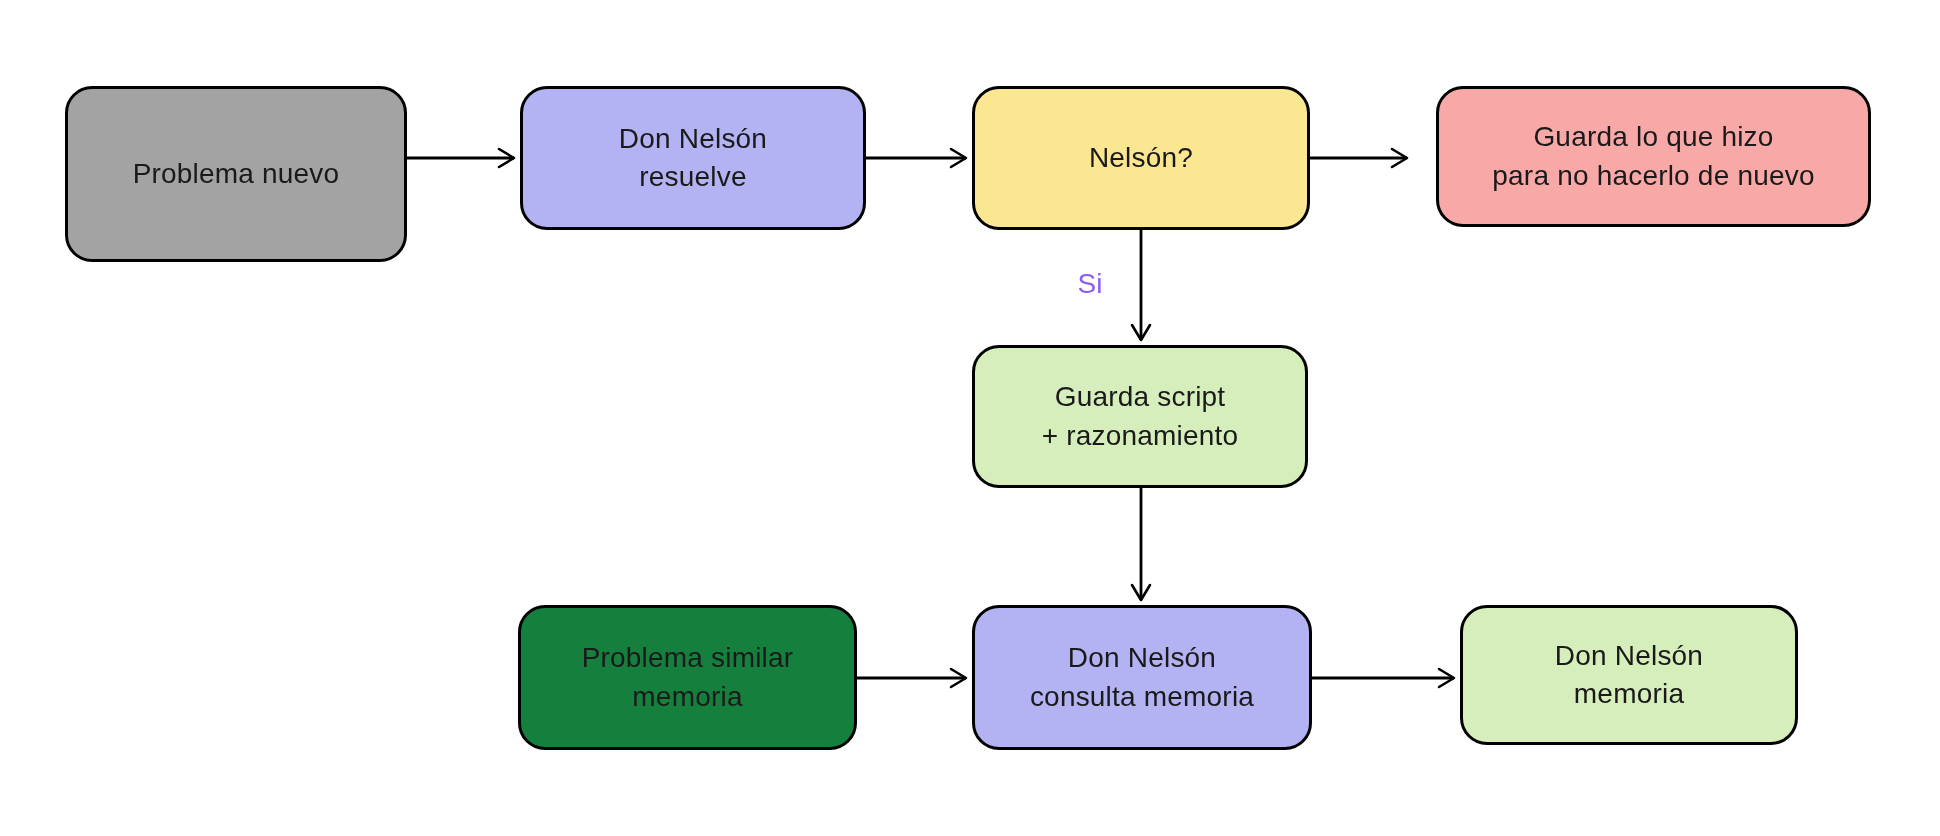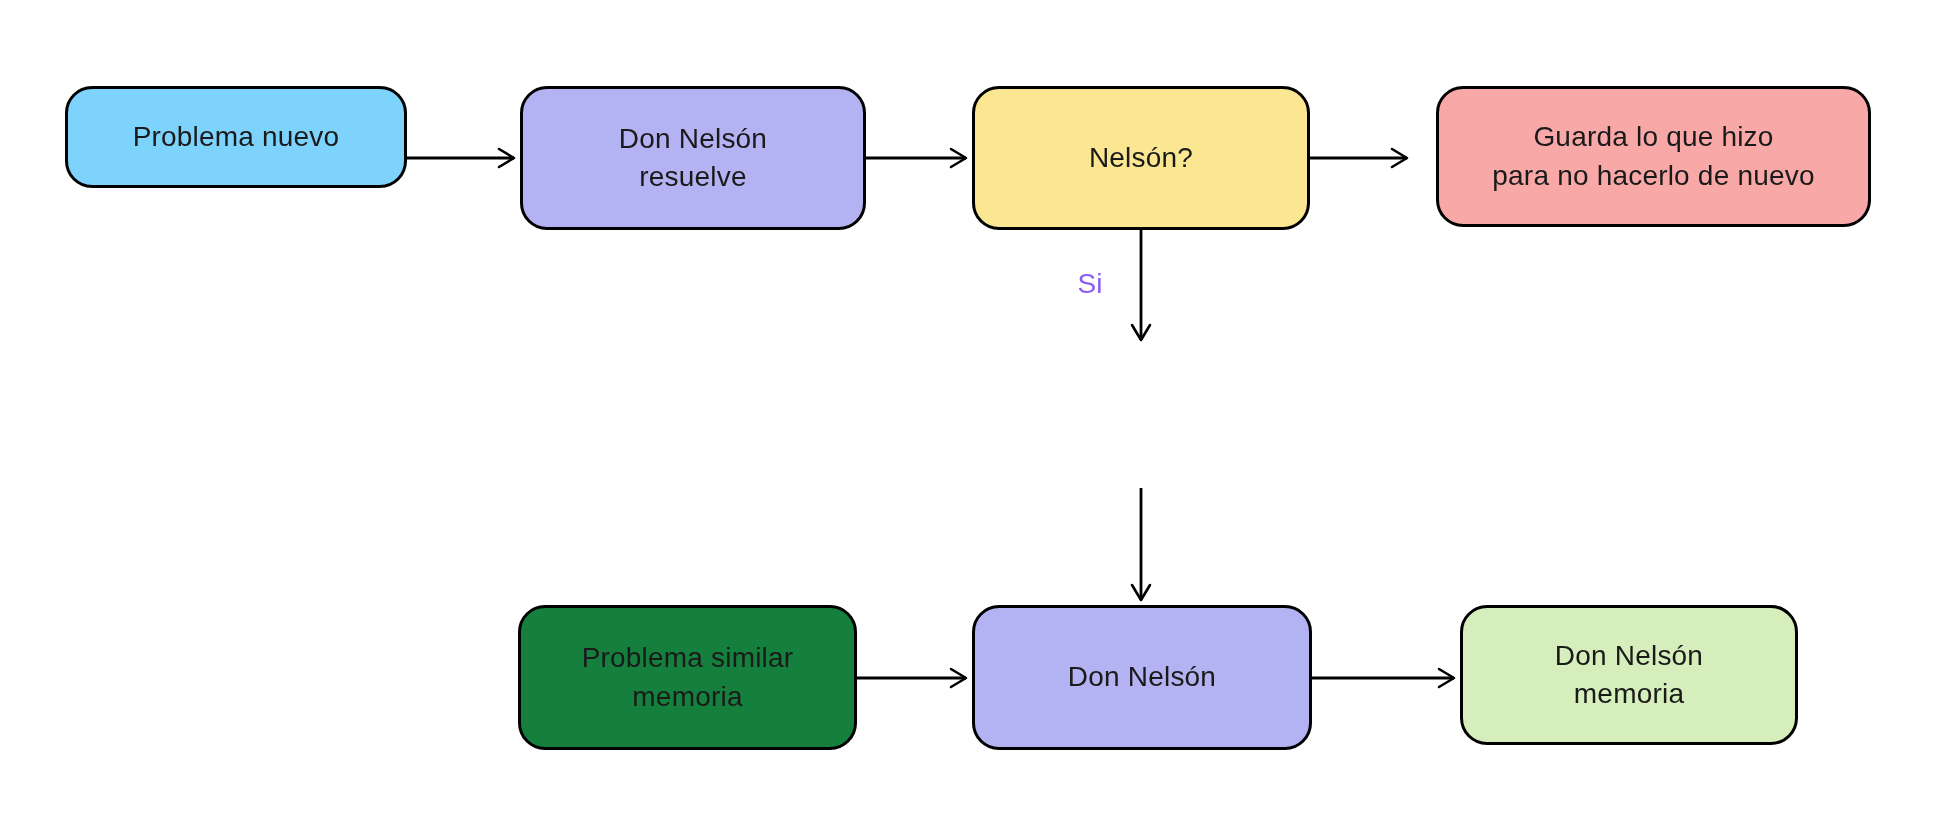--- a/index.html
+++ b/index.html
@@ -72,46 +72,51 @@
       <line x1="1141" y1="488" x2="1141" y2="600" stroke="#000000" stroke-width="2.8" marker-end="url(#chevron)"></line>
     </g>
     <g>
       <line x1="857" y1="678" x2="966" y2="678" stroke="#000000" stroke-width="2.8" marker-end="url(#chevron)"></line>
     </g>
     <g>
       <line x1="1312" y1="678" x2="1454" y2="678" stroke="#000000" stroke-width="2.8" marker-end="url(#chevron)"></line>
     </g>
   </svg>
 
-  <div class="node" style="left: 65px; top: 86px; width: 342px; height: 102px; background: #7dd3fc; text-align: right;">
+  <div class="node" style="left: 65px; top: 86px; width: 342px; height: 176px; background: #a3a3a3; text-align: right;">
     <span>Problema nuevo</span>
   </div>
 
   <div class="node" style="left: 520px; top: 86px; width: 346px; height: 144px; background: rgb(179, 178, 242);">
     <span>Don Nelsón</span>
     <span>resuelve</span>
   </div>
 
   <div class="node" style="left: 972px; top: 86px; width: 338px; height: 144px; background: rgb(251, 230, 146);">
     <span>Nelsón?</span>
   </div>
 
   <div class="node" style="left: 1413px; top: 86px; width: 435px; height: 141px; background: rgb(249, 168, 168); margin-left: 23px;">
     <span>Guarda lo que hizo</span>
     <span>para no hacerlo de nuevo</span>
   </div>
 
+  <div class="node" style="left: 972px; top: 345px; width: 336px; height: 143px; background: rgb(214, 238, 187);">
+    <span>Guarda script</span>
+    <span>+ razonamiento</span>
+  </div>
 
   <div class="node" style="left: 518px; top: 605px; width: 339px; height: 145px; background: #15803d;">
     <span>Problema similar</span>
     <span>memoria</span>
   </div>
 
   <div class="node" style="left: 972px; top: 605px; width: 340px; height: 145px; background: rgb(179, 178, 242);">
     <span>Don Nelsón</span>
+    <span>consulta memoria</span>
   </div>
 
   <div class="node" style="left: 1460px; top: 605px; width: 338px; height: 140px; background: rgb(214, 238, 187);">
     <span>Don Nelsón</span>
     <span>memoria</span>
   </div>
 
   <div class="edge-label" style="left:1060px; top:268px; width:60px;">Si</div>
 
 </div>

